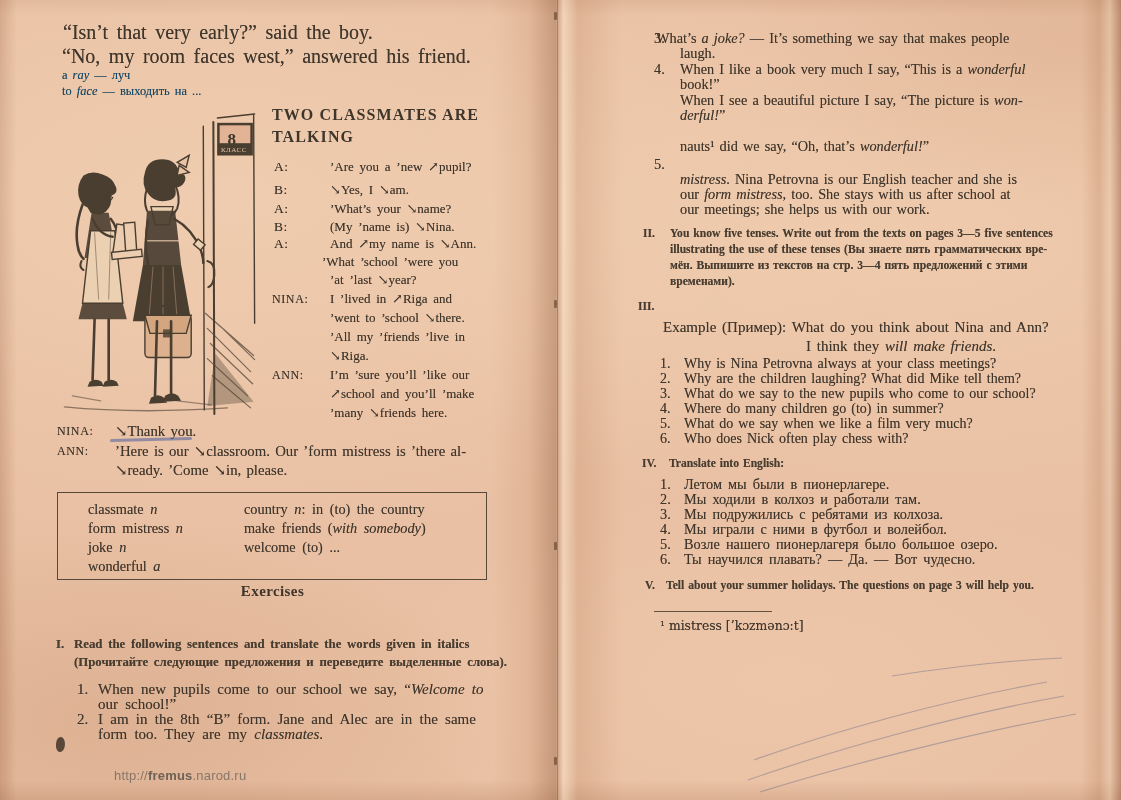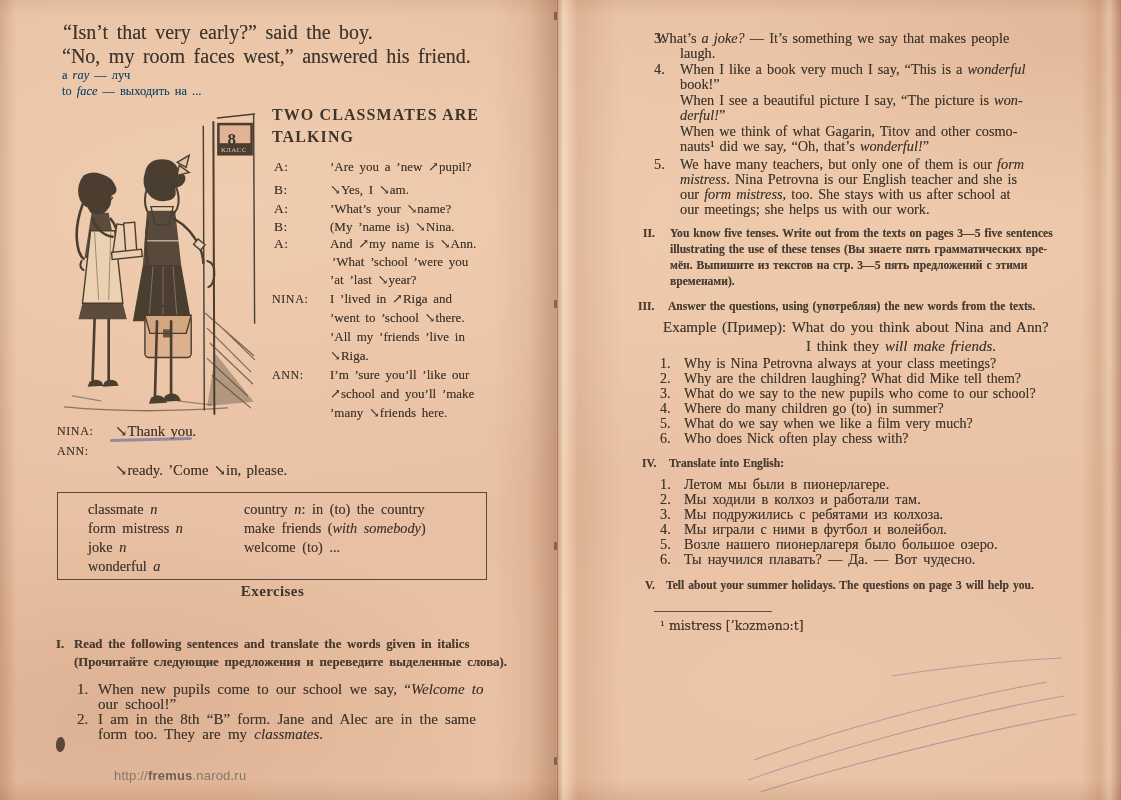--- a/index.html
+++ b/index.html
@@ -141,36 +141,37 @@
   <div class="t spk" style="top:160px;left:274px">A:</div>
   <div class="t dlg" style="top:160px;left:330px">’Are you a ’new ↗pupil?</div>
   <div class="t spk" style="top:183px;left:274px">B:</div>
   <div class="t dlg" style="top:183px;left:330px">↘Yes, I ↘am.</div>
   <div class="t spk" style="top:202px;left:274px">A:</div>
   <div class="t dlg" style="top:202px;left:330px">’What’s your ↘name?</div>
   <div class="t spk" style="top:220px;left:274px">B:</div>
   <div class="t dlg" style="top:220px;left:330px">(My ’name is) ↘Nina.</div>
   <div class="t spk" style="top:237px;left:274px">A:</div>
   <div class="t dlg" style="top:237px;left:330px">And ↗my name is ↘Ann.</div>
-  <div class="t dlg" style="top:255px;left:332px">’What ’school ’were you</div>
+  <div class="t dlg" style="top:255px;left:322px">’What ’school ’were you</div>
   <div class="t dlg" style="top:273px;left:330px">’at ’last ↘year?</div>
   <div class="t spksm" style="top:293px;left:272px">NINA:</div>
   <div class="t dlg" style="top:292px;left:330px">I ’lived in ↗Riga and</div>
   <div class="t dlg" style="top:311px;left:330px">’went to ’school ↘there.</div>
   <div class="t dlg" style="top:330px;left:330px">’All my ’friends ’live in</div>
   <div class="t dlg" style="top:349px;left:330px">↘Riga.</div>
   <div class="t spksm" style="top:369px;left:272px">ANN:</div>
   <div class="t dlg" style="top:368px;left:330px">I’m ’sure you’ll ’like our</div>
   <div class="t dlg" style="top:387px;left:330px">↗school and you’ll ’make</div>
   <div class="t dlg" style="top:406px;left:330px">’many ↘friends here.</div>
 
   <div class="t spksm" style="top:425px;left:57px">NINA:</div>
   <div class="t dlg2" style="top:424px;left:115px">↘Thank you.</div>
   <div class="underline-pen"></div>
   <div class="t spksm" style="top:445px;left:57px">ANN:</div>
+  <div class="t dlg2" style="top:444px;left:115px">’Here is our ↘classroom. Our ’form mistress is ’there al-</div>
   <div class="t dlg2" style="top:463px;left:115px">↘ready. ’Come ↘in, please.</div>
 
   <div class="vbox"></div>
   <div class="t vocab" style="top:502px;left:88px">classmate <i>n</i></div>
   <div class="t vocab" style="top:521px;left:88px">form mistress <i>n</i></div>
   <div class="t vocab" style="top:540px;left:88px">joke <i>n</i></div>
   <div class="t vocab" style="top:559px;left:88px">wonderful <i>a</i></div>
   <div class="t vocab" style="top:502px;left:244px">country <i>n</i>: in (to) the country</div>
   <div class="t vocab" style="top:521px;left:244px">make friends (<i>with somebody</i>)</div>
   <div class="t vocab" style="top:540px;left:244px">welcome (to) ...</div>
@@ -192,37 +193,34 @@
 
   <div class="t itemR" style="top:31px;left:654px">3.</div>
   <div class="t itemR" style="top:31px;left:656px">What’s <i>a joke?</i> — It’s something we say that makes people</div>
   <div class="t itemR" style="top:46px;left:680px">laugh.</div>
 
   <div class="t itemR" style="top:62px;left:654px">4.</div>
   <div class="t itemR" style="top:62px;left:680px">When I like a book very much I say, “This is a <i>wonderful</i></div>
   <div class="t itemR" style="top:77px;left:680px">book!”</div>
   <div class="t itemR" style="top:93px;left:680px">When I see a beautiful picture I say, “The picture is <i>won-</i></div>
   <div class="t itemR" style="top:108px;left:680px"><i>derful!</i>”</div>
-  <div class="t itemR" style="top:124px;left:680px">When we think of what Gagarin, Titov and other cosmo-</div>
   <div class="t itemR" style="top:139px;left:680px">nauts¹ did we say, “Oh, that’s <i>wonderful!</i>”</div>
 
   <div class="t itemR" style="top:157px;left:654px">5.</div>
-  <div class="t itemR" style="top:157px;left:680px">We have many teachers, but only one of them is our <i>form</i></div>
   <div class="t itemR" style="top:172px;left:680px"><i>mistress</i>. Nina Petrovna is our English teacher and she is</div>
   <div class="t itemR" style="top:187px;left:680px">our <i>form mistress</i>, too. She stays with us after school at</div>
   <div class="t itemR" style="top:202px;left:680px">our meetings; she helps us with our work.</div>
 
   <div class="t instrR" style="top:228px;left:643px">II.</div>
   <div class="t instrR" style="top:228px;left:670px">You know five tenses. Write out from the texts on pages 3—5 five sentences</div>
   <div class="t instrR" style="top:244px;left:670px">illustrating the use of these tenses (Вы знаете пять грамматических вре-</div>
-  <div class="t instrR" style="top:260px;left:670px">мён. Выпишите из текстов на стр. 3—5 пять предложений с этими</div>
+  <div class="t instrR" style="top:260px;left:670px">мён. Выпишите из текстов на стр. 3—4 пять предложений с этими</div>
   <div class="t instrR" style="top:276px;left:670px">временами).</div>
 
   <div class="t instrR" style="top:301px;left:638px">III.</div>
-  <div class="t instrR" style="top:301px;left:668px">Answer the questions, using (употребляя) the new words from the texts.</div>
 
   <div class="t expl" style="top:319px;left:663px">Example (Пример): What do you think about Nina and Ann?</div>
   <div class="t expl" style="top:338px;left:806px">I think they <i>will make friends</i>.</div>
 
   <div class="t q" style="top:356px;left:660px">1.</div>
   <div class="t q" style="top:356px;left:684px">Why is Nina Petrovna always at your class meetings?</div>
   <div class="t q" style="top:371px;left:660px">2.</div>
   <div class="t q" style="top:371px;left:684px">Why are the children laughing? What did Mike tell them?</div>
   <div class="t q" style="top:386px;left:660px">3.</div>
   <div class="t q" style="top:386px;left:684px">What do we say to the new pupils who come to our school?</div>

